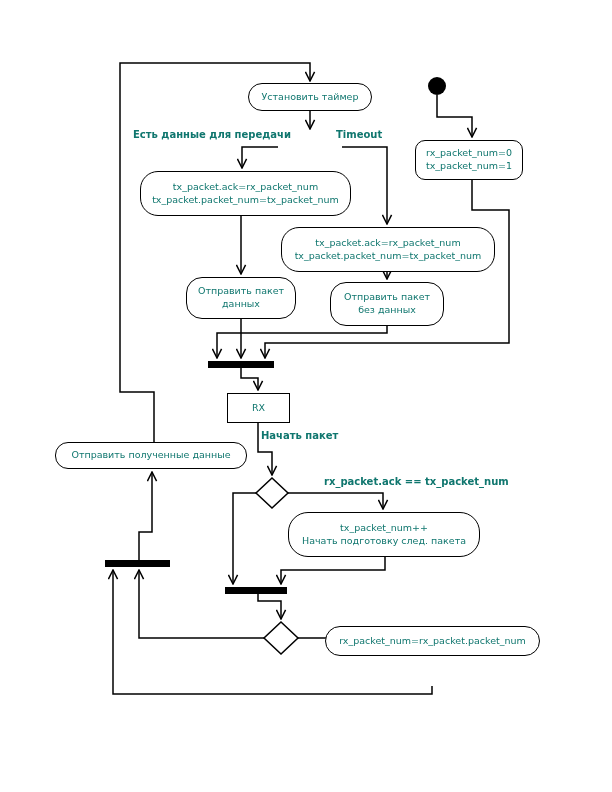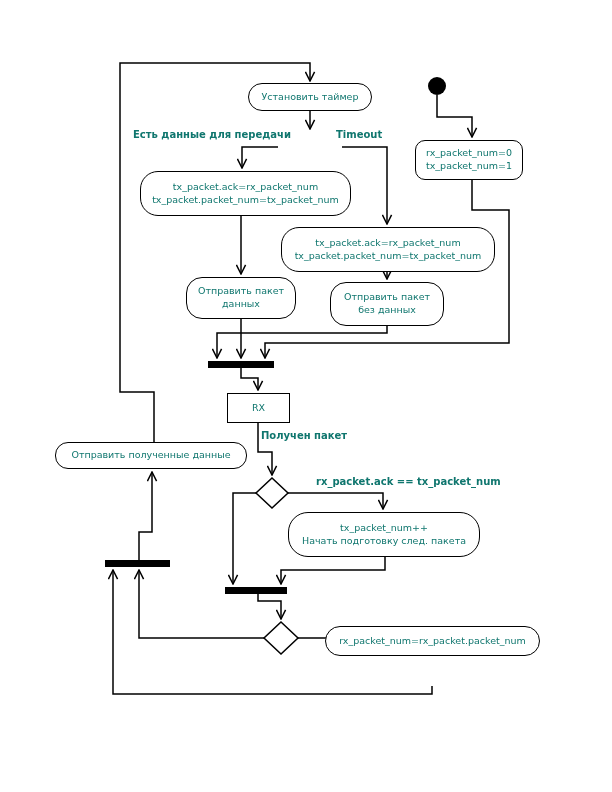--- a/index.html
+++ b/index.html
@@ -114,18 +114,18 @@
 
   <div class="node" style="left:288px; top:512px; width:192px; height:45px; border-radius:20px;">tx_packet_num++
 Начать подготовку след. пакета</div>
 
   <div class="node" style="left:325px; top:626px; width:215px; height:30px; border-radius:15px;">rx_packet_num=rx_packet.packet_num</div>
 
   <div class="edge-label" style="left:133px; top:129px;">Есть данные для передачи</div>
 
   <div class="edge-label" style="left:336px; top:129px;">Timeout</div>
 
-  <div class="edge-label" style="left:261px; top:430px;">Получен пакет</div>
+  <div class="edge-label" style="left:261px; top:430px;">Начать пакет</div>
 
-  <div class="edge-label" style="left:281px; top:476px;padding-left:35px;">rx_packet.ack == tx_packet_num</div>
+  <div class="edge-label" style="left:289px; top:476px;padding-left:35px;">rx_packet.ack == tx_packet_num</div>
 
 
 </div>
 
 </body></html>

